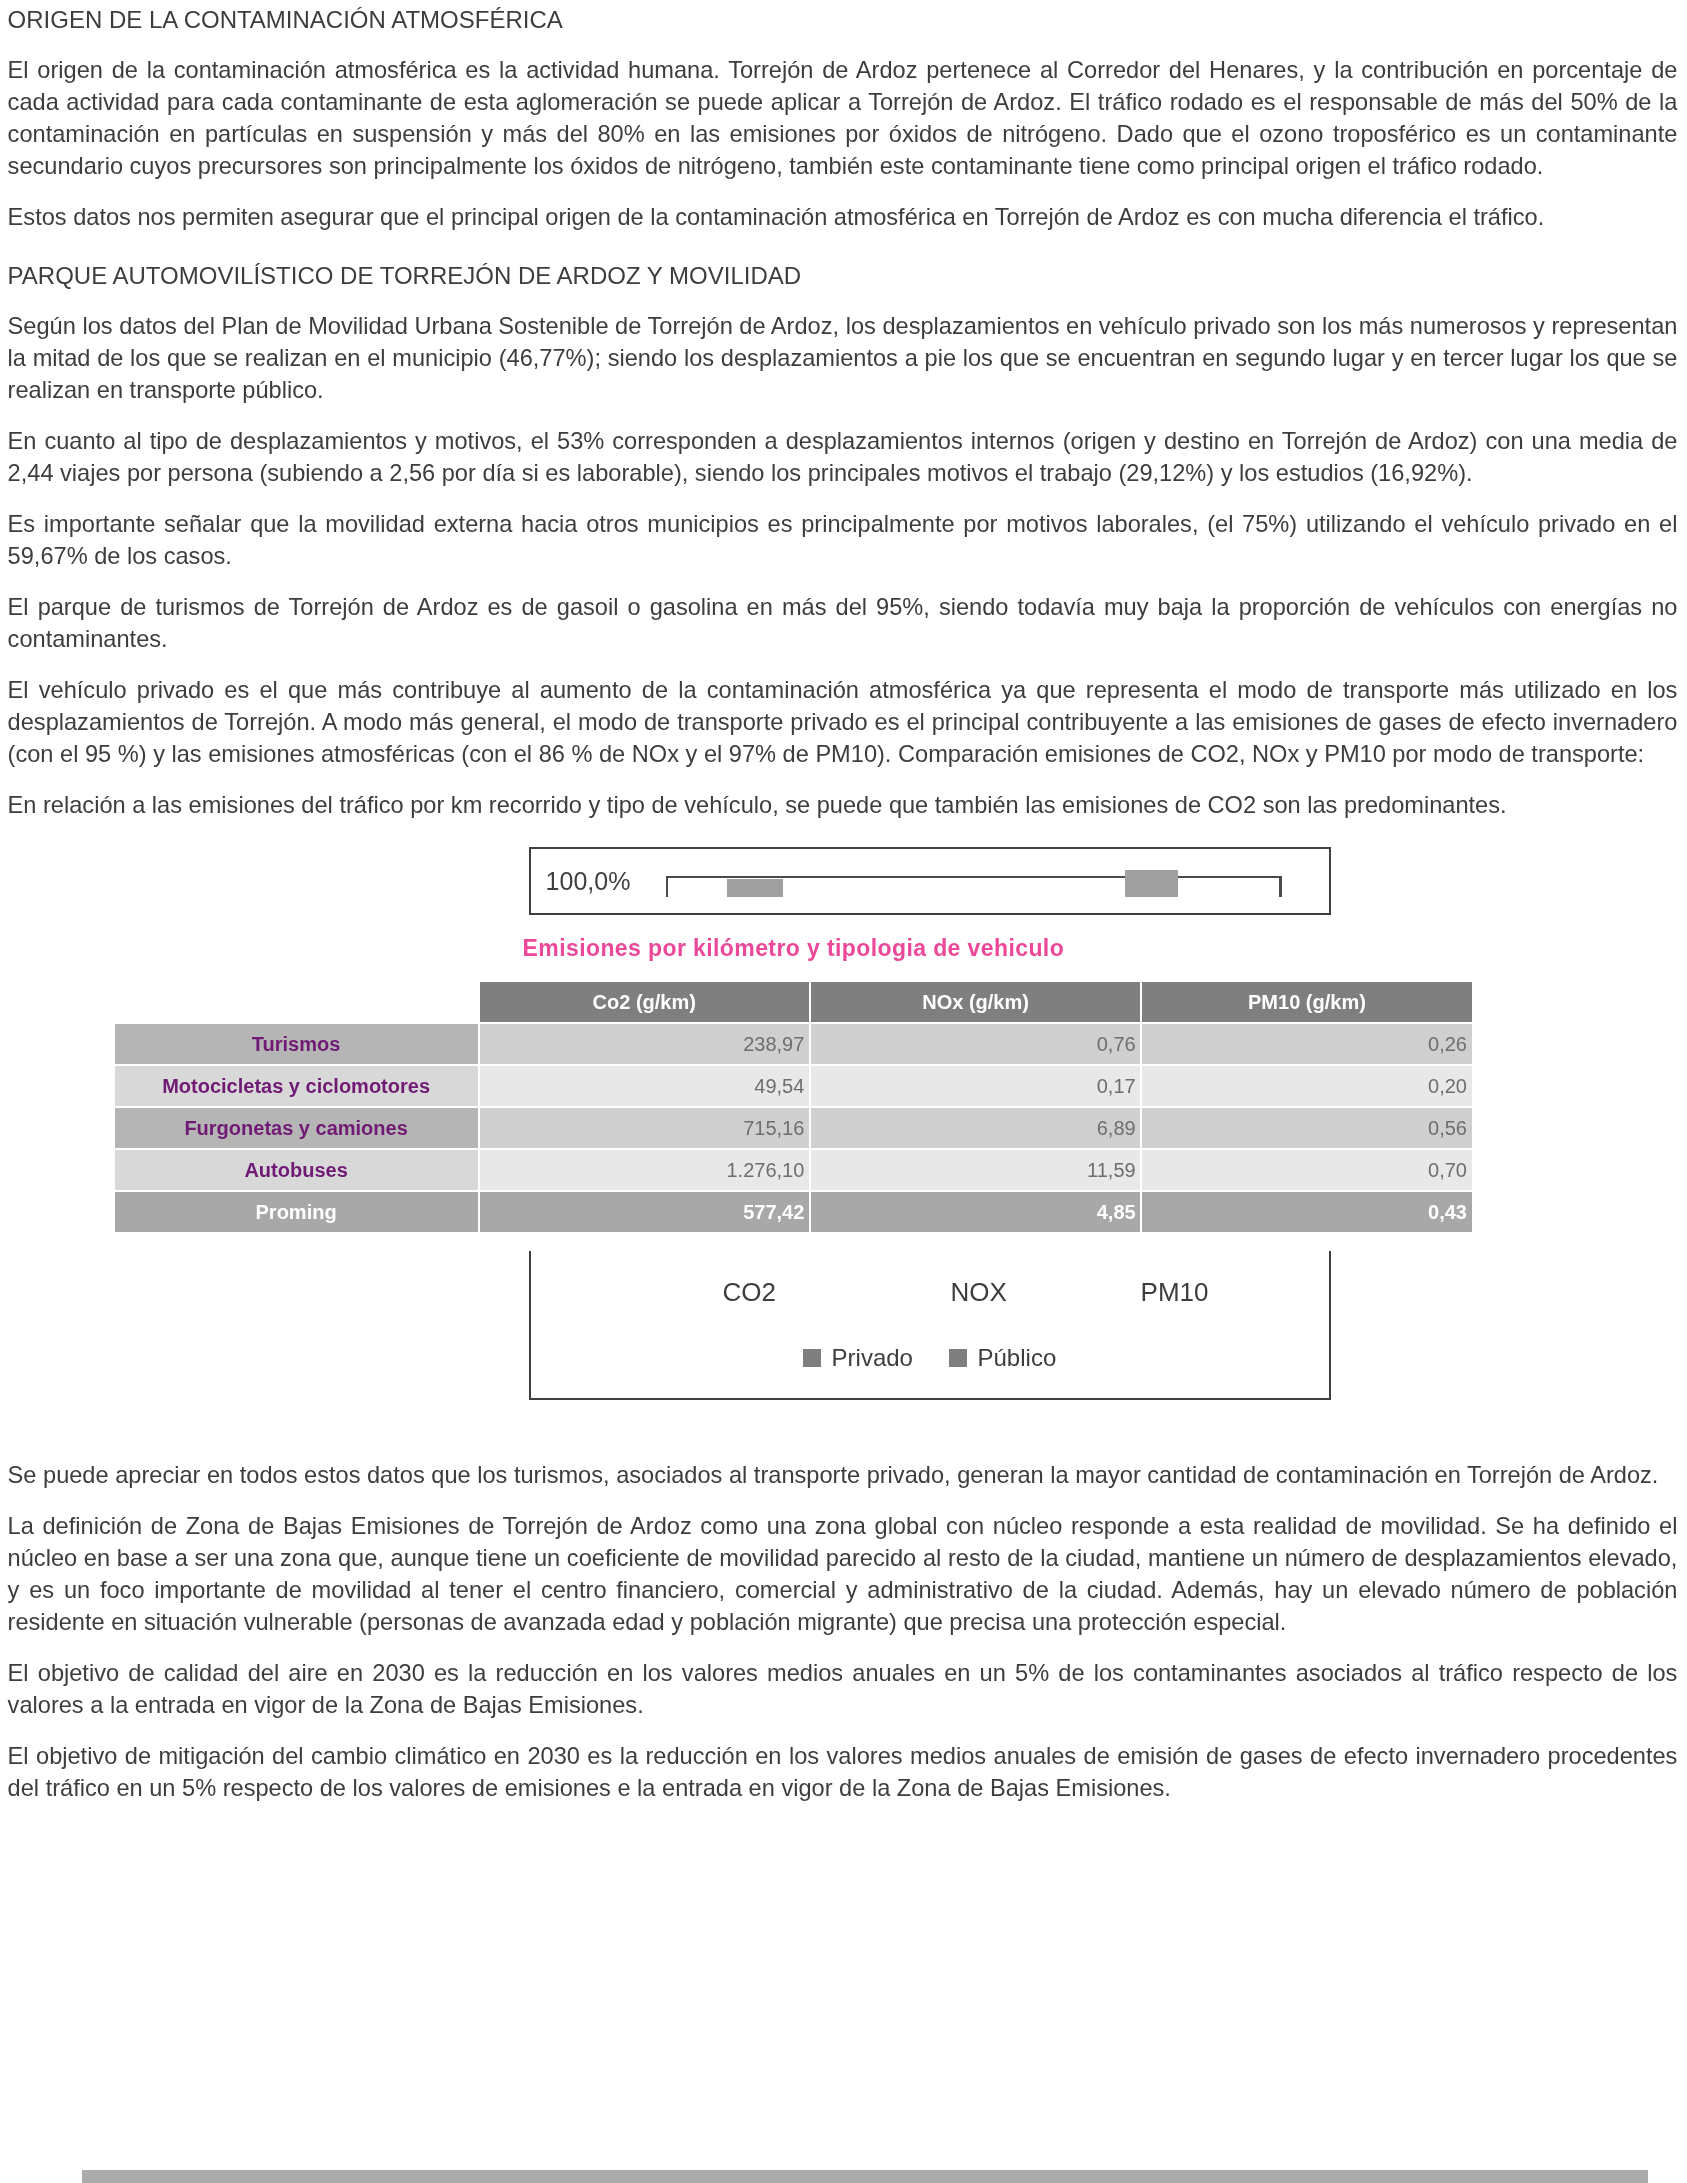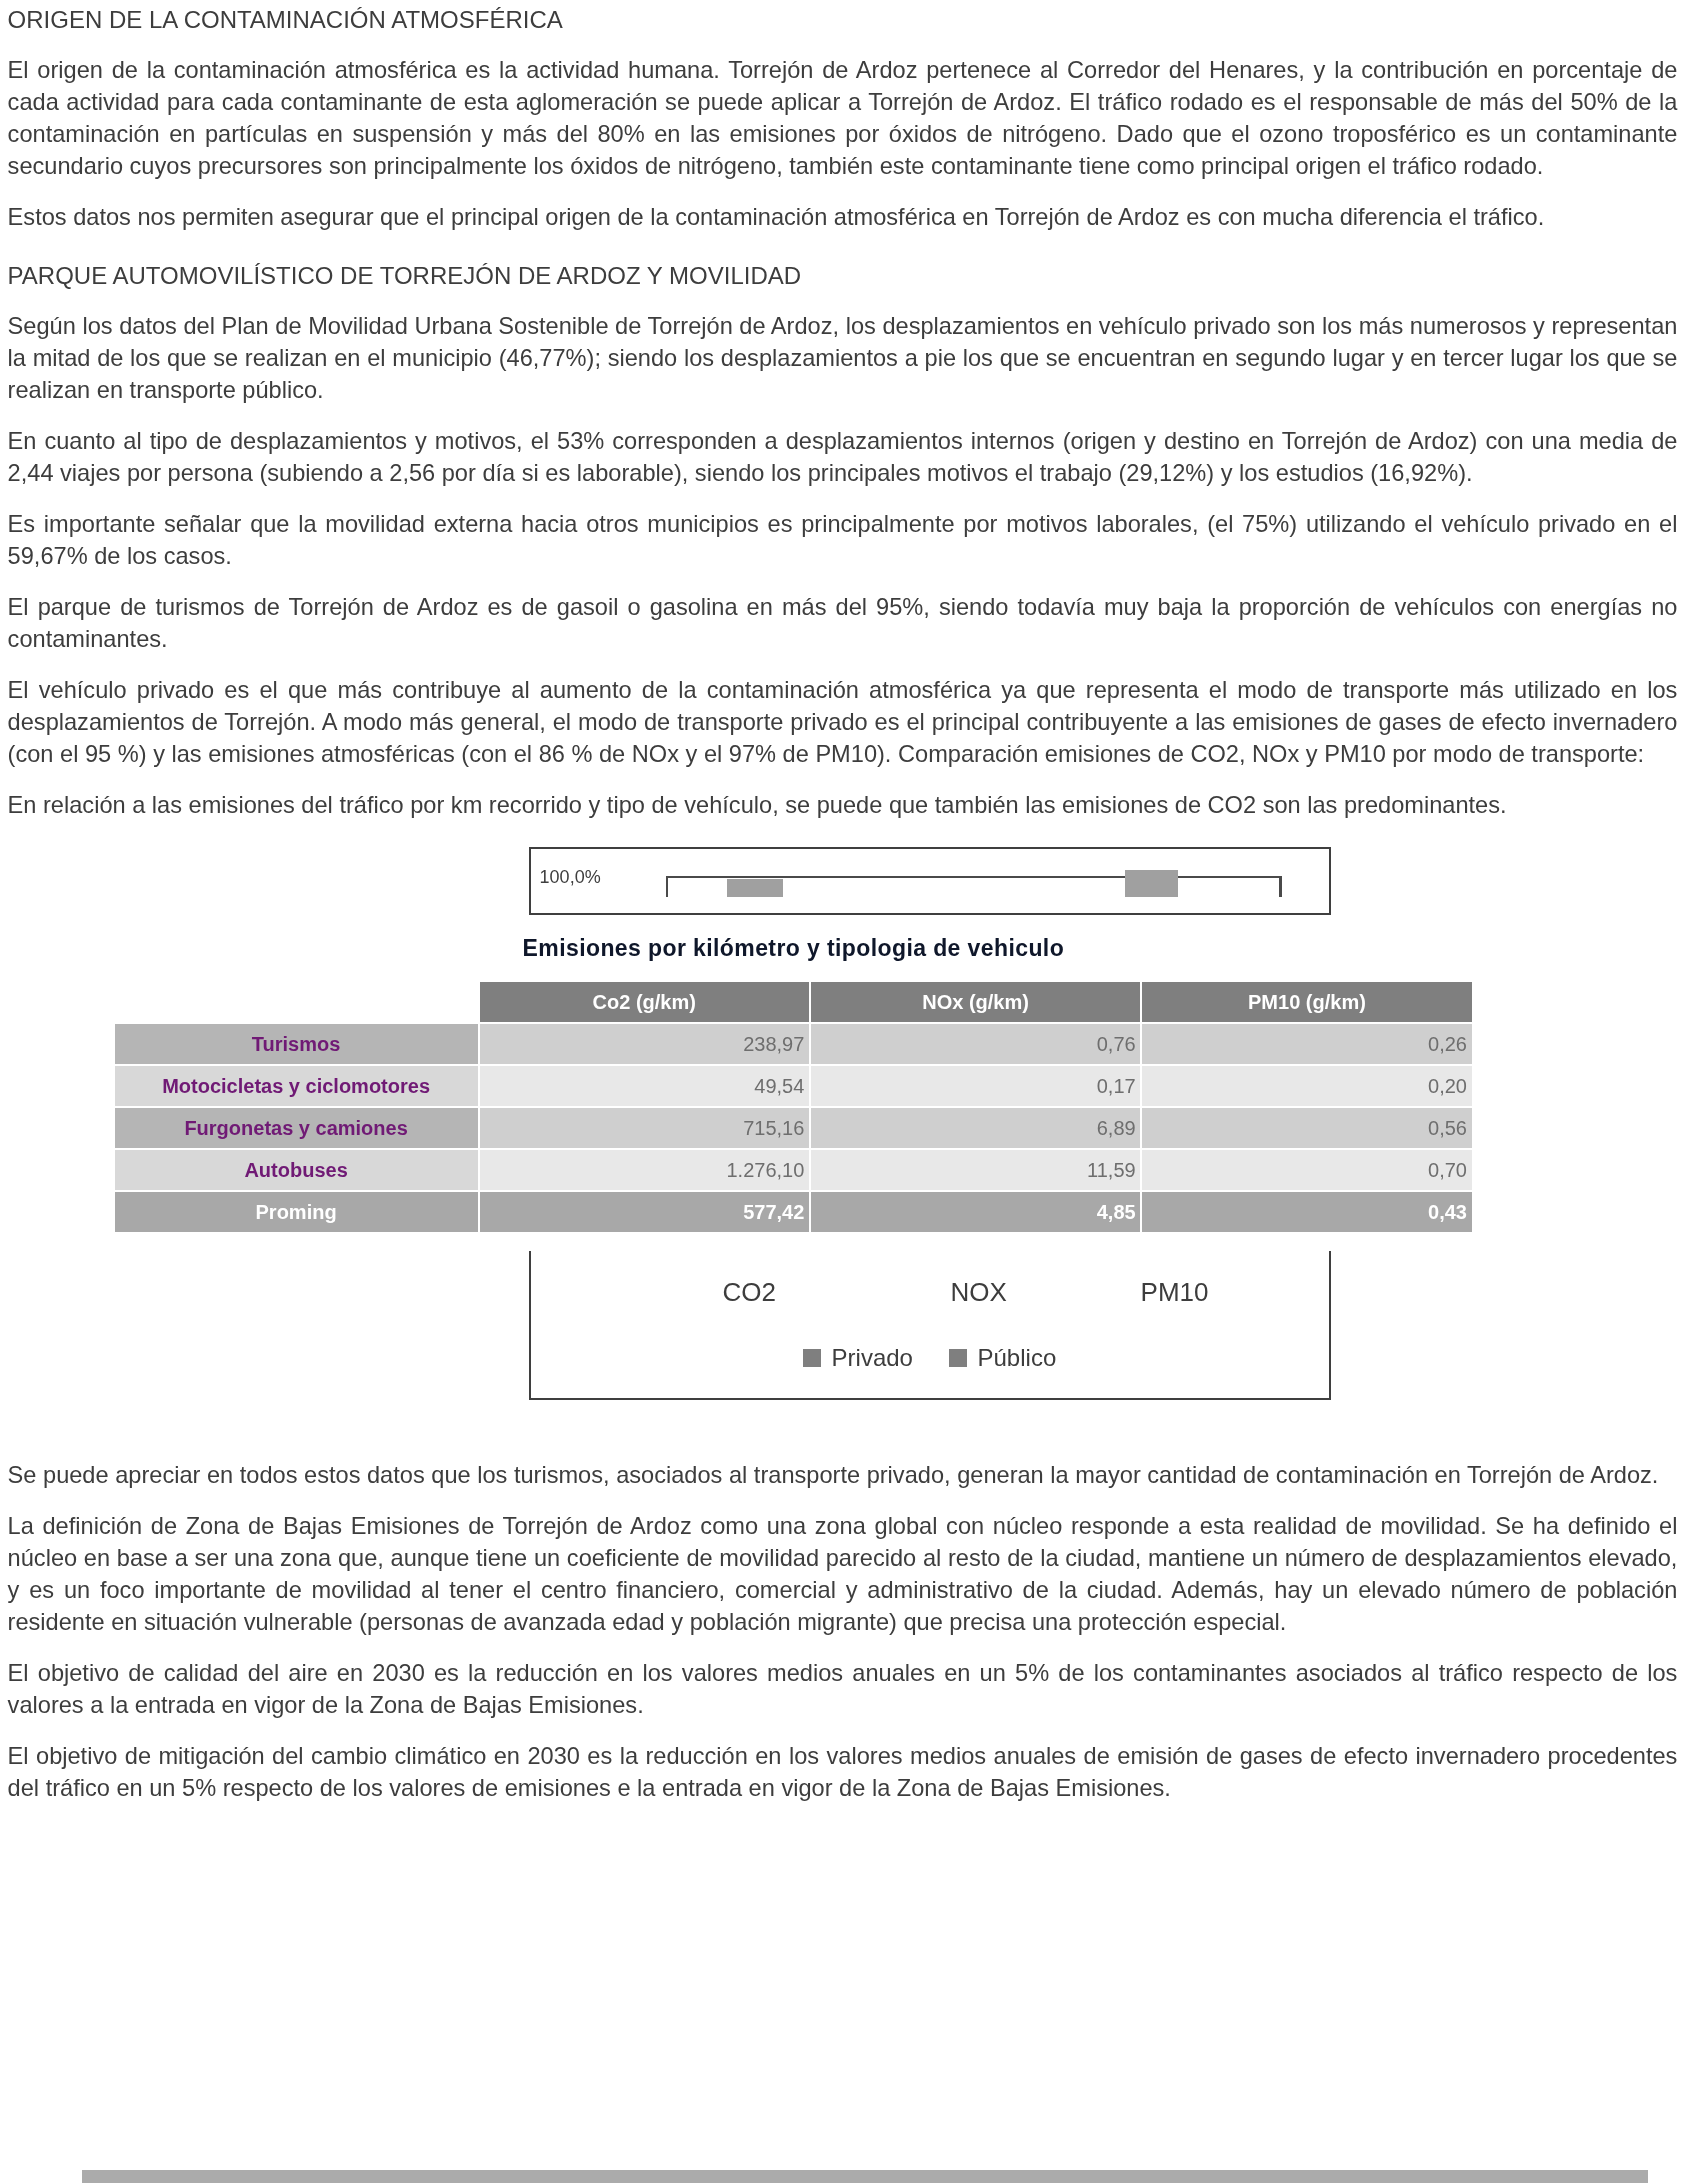--- a/index.html
+++ b/index.html
@@ -45,23 +45,23 @@
     position: relative;
     margin-left: 521px;
     width: 802px;
     height: 68px;
     border: 2.3px solid #3f3f3f;
     box-sizing: border-box;
     background: #ffffff;
   }
   .axis-top-label {
     position: absolute;
-    left: 9px;
+    left: 15px;
     top: 18px;
-    font-size: 18px;
+    font-size: 25px;
     color: #3f3f3f;
   }
   .axis-line {
     position: absolute;
     left: 135px;
     right: 47px;
     top: 27px;
     height: 2.3px;
     background: #4a4a4a;
   }
@@ -86,21 +86,21 @@
     background: #a0a0a0;
   }
   .bar-1 { left: 196px; top: 30px; width: 56px; height: 17.5px; }
   .bar-2 { left: 594px; top: 20.5px; width: 53px; height: 27px; }
 
   .fig-caption {
     margin: 20px 0 18px 515px;
     font-size: 23px;
     font-weight: 700;
     letter-spacing: 0.4px;
-    color: #0f172a;
+    color: #ec4899;
   }
 
   table.etable {
     margin-left: 105px;
     width: 1361px;
     border-collapse: collapse;
     table-layout: fixed;
     font-size: 20px;
   }
   table.etable col.c-label { width: 365px; }

